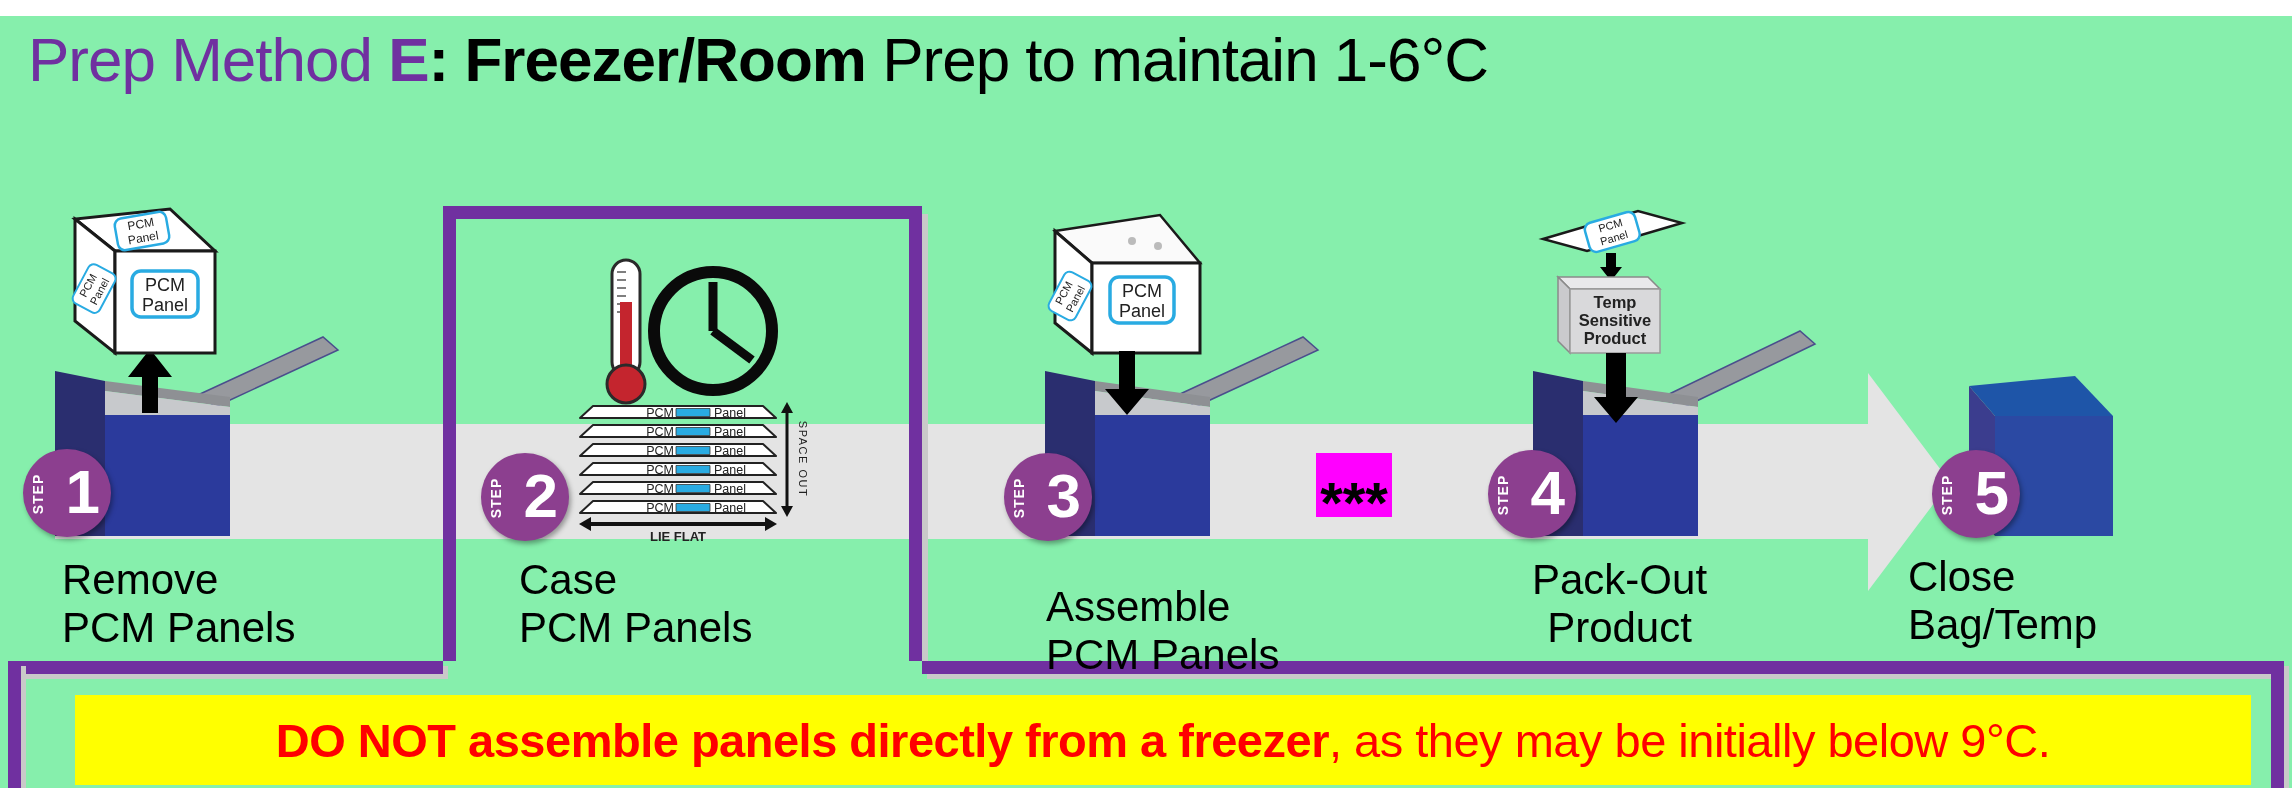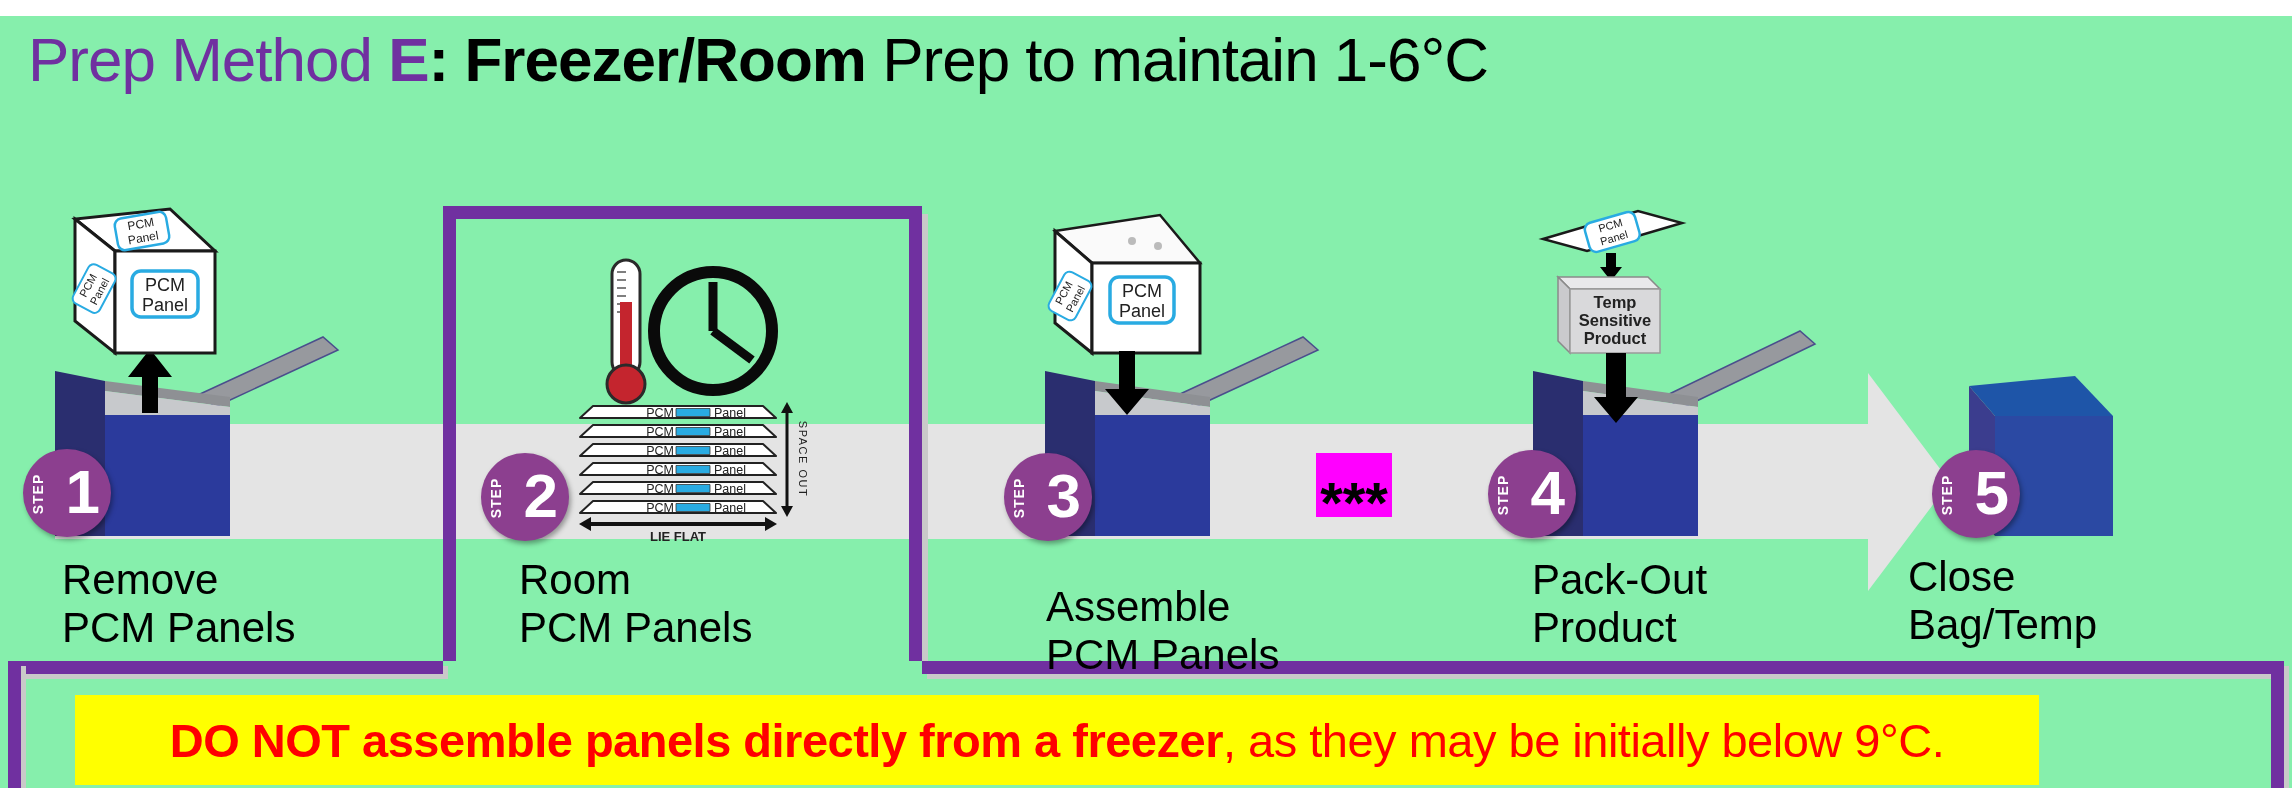--- a/index.html
+++ b/index.html
@@ -21,38 +21,38 @@
   .hl{left:443px;top:190px;width:479px;height:455px;border:13px solid #7030A0;border-bottom:none;box-sizing:border-box;}
   .hl-shadow{left:922px;top:198px;width:6px;height:447px;background:#C9C9C9;}
 
   
   .warn-seg{background:#7030A0;box-shadow:5px 5px 0 #C9C9C9;}
   .warn-left{left:8px;top:645px;width:13px;height:143px;}
   .warn-right{left:2271px;top:645px;width:13px;height:143px;}
   .warn-top-a{left:8px;top:645px;width:435px;height:13px;}
   .warn-top-b{left:922px;top:645px;width:1362px;height:13px;}
 
-  .banner{left:75px;top:679px;width:1964px;height:90px;background:#FFFF00;
+  .banner{left:75px;top:679px;width:2176px;height:90px;background:#FFFF00;
           display:flex;align-items:center;justify-content:center;white-space:nowrap;
           font-size:47px;color:#FF0000;letter-spacing:-0.5px;}
   .banner .w-bold{font-weight:bold;}
 
   
   .badge{width:88px;height:88px;border-radius:50%;background:#8C3F8F;box-shadow:2px 3px 5px rgba(0,0,0,0.35);}
   .badge .stepword{position:absolute;left:-5px;top:37px;transform:rotate(-90deg);transform-origin:center;
                    color:#fff;font-size:14px;font-weight:bold;letter-spacing:1px;}
   .badge .num{position:absolute;right:11px;top:5px;color:#fff;font-size:62px;font-weight:bold;line-height:76px;}
   .b1{left:23px;top:433px;} .b2{left:481px;top:437px;} .b3{left:1004px;top:437px;}
   .b4{left:1488px;top:434px;} .b5{left:1932px;top:434px;}
 
   
   .slabel{font-size:42px;line-height:48px;color:#000;white-space:nowrap;}
   .slabel .l1{font-weight:normal;}
   .sl1{left:62px;top:540px;} .sl2{left:519px;top:540px;} .sl3{left:1046px;top:567px;}
-  .sl4{left:1532px;top:540px;} .sl5{left:1908px;top:537px;}
+  .sl4{left:1532px;top:540px;text-align:center;} .sl5{left:1908px;top:537px;}
 
   .asterisks{left:1316px;top:437px;width:76px;height:64px;background:#FF00FF;
              display:flex;justify-content:center;font-size:58px;font-weight:bold;color:#000;line-height:100px;}
 
   svg{font-family:"Liberation Sans",sans-serif;}
   svg text{fill:#222;}
 </style>
 </head>
 <body>
 
@@ -250,21 +250,21 @@
   <div class="abs badge b5">
     <span class="stepword">STEP</span>
     <span class="num">5</span>
   </div>
 
   <div class="abs slabel sl1">
     <div class="l1">Remove</div>
     <div class="l2">PCM Panels</div>
   </div>
   <div class="abs slabel sl2">
-    <div class="l1">Room</div>
+    <div class="l1">Case</div>
     <div class="l2">PCM Panels</div>
   </div>
   <div class="abs slabel sl3">
     <div class="l1">Assemble</div>
     <div class="l2">PCM Panels</div>
   </div>
   <div class="abs slabel sl4">
     <div class="l1">Pack-Out</div>
     <div class="l2">Product</div>
   </div>

